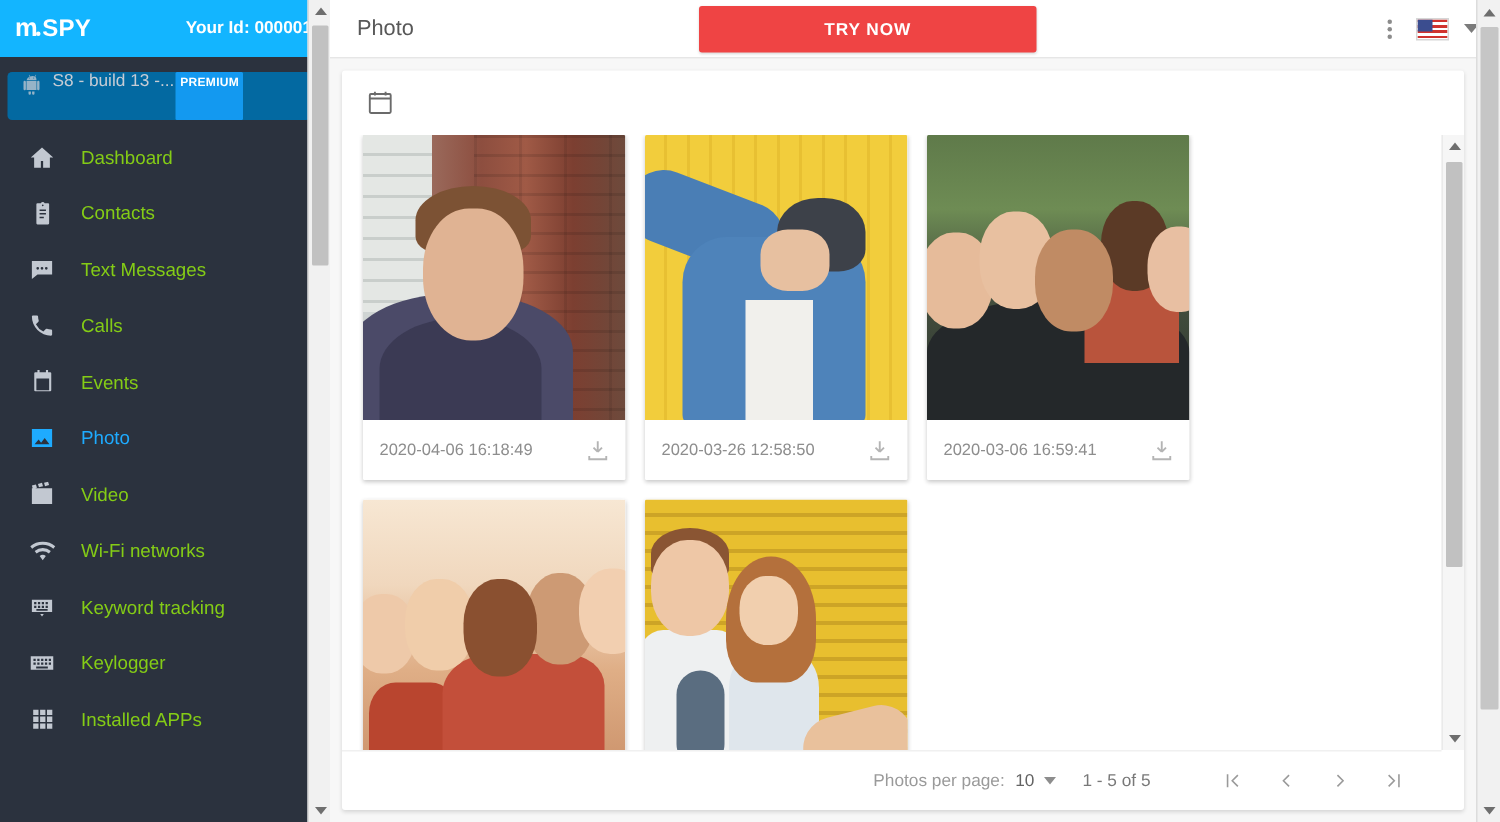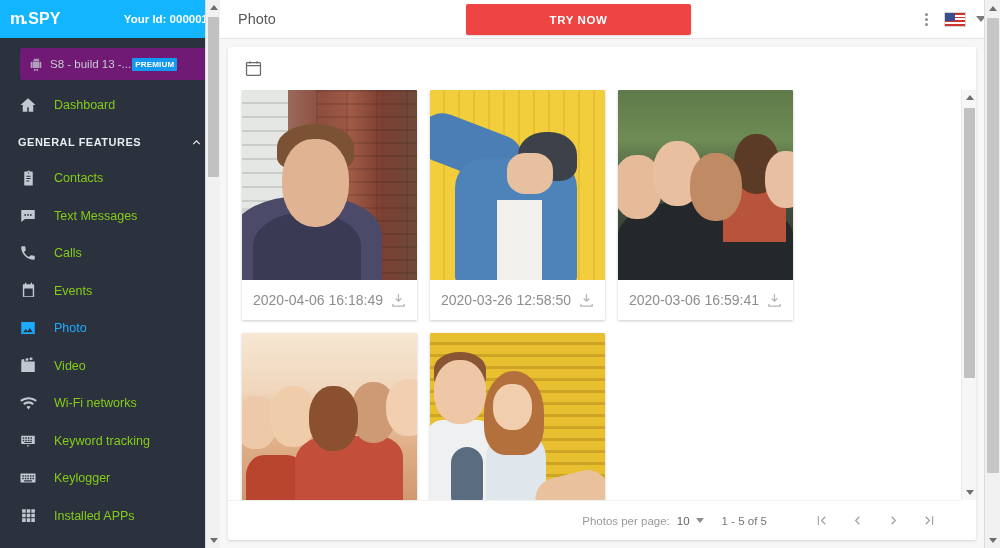--- a/index.html
+++ b/index.html
@@ -24,25 +24,25 @@
     display: flex; align-items: center; justify-content: space-between;
     padding: 0 12px 0 10px;
   }
   .logo { display: flex; align-items: baseline; color: #fff; font-weight: bold; font-size: 16px; letter-spacing: .2px; }
   .logo .m { font-size: 17px; font-weight: 900; letter-spacing: -1px; }
   .logo .dot { width: 3px; height: 3px; border-radius: 50%; background: #fff; display: inline-block; margin: 0 1px 1px 0; }
   .logo .spy { font-size: 16px; font-weight: bold; }
   .userid { color: #ffffff; font-size: 11.5px; font-weight: bold; }
 
   .device-chip {
-    margin: 10px 13px 0 20px;
+    margin: 10px 13px 0 5px;
     height: 32px;
-    background: #701a75;
+    background: #0369a1;
     border-radius: 3px;
-    display: flex; align-items: center;
+    display: flex; 
     padding: 0 8px;
     font-size: 11.5px;
     color: #c7ccd4;
     position: relative;
   }
   .device-chip .droid { width: 16px; height: 16px; margin-right: 6px; flex: 0 0 16px; opacity:.75 }
   .device-chip .dname { white-space: nowrap; overflow: hidden; }
   .badge-premium {
     background: #1399f0; color: #fff;
     font-size: 8px; font-weight: bold; letter-spacing: .2px;
@@ -128,21 +128,21 @@
   }
   .photo-card {
     width: 175px; background: #fff;
     box-shadow: 0 1px 3px rgba(0,0,0,.22);
     border-radius: 1px; overflow: hidden;
   }
   .photo-thumb { width: 175px; height: 190px; position: relative; overflow: hidden; }
   .photo-meta {
     height: 40px; display: flex; align-items: center; justify-content: space-between;
     padding: 0 10px 0 11px;
-    font-size: 14px; color: #8d8d8d;
+    font-size: 11px; color: #8d8d8d;
   }
   .dl-icon { width: 17px; height: 17px; cursor: pointer; opacity: .65; }
 
   
   .grid-scroll {
     position: absolute; right: 0; top: 43px; bottom: 40px; width: 15px;
     background: #f6f6f6; border-left: 1px solid #eaeaea;
   }
   .grid-scroll .arrow-up, .grid-scroll .arrow-dn { position:absolute; left:0; width:15px; height:15px; display:flex; align-items:center; justify-content:center; }
   .grid-scroll .arrow-up{top:0} .grid-scroll .arrow-dn{bottom:0}
@@ -254,28 +254,20 @@
 
       <div class="nav-item">
         <span class="ic">
           <svg viewBox="0 0 24 24" width="18" height="18" fill="#c2c8d1">
               <path d="M12 3 2 12h3v9h6v-6h2v6h6v-9h3z"></path>
             </svg>
         </span>
         <span>Dashboard</span>
       </div>
 
-      <div class="nav-group">
-        <span>GENERAL FEATURES</span>
-        <span class="chev">
-          <svg viewBox="0 0 24 24" width="13" height="13" fill="none" stroke="#e8ebef" stroke-width="2.2">
-              <path d="M6 15l6-6 6 6"></path>
-            </svg>
-        </span>
-      </div>
 
       <div class="nav-item">
         <span class="ic">
           <svg viewBox="0 0 24 24" width="17" height="17" fill="#c2c8d1">
               <path d="M17 2h-3.2a2 2 0 0 0-3.6 0H7a1 1 0 0 0-1 1v18a1 1 0 0 0 1 1h10a1 1 0 0 0 1-1V3a1 1 0 0 0-1-1zm-5 1.3a.8.8 0 1 1 0 1.6.8.8 0 0 1 0-1.6zM9 8h6v1.4H9V8zm0 3.4h6v1.4H9v-1.4zm0 3.4h4v1.4H9v-1.4z"></path>
             </svg>
         </span>
         <span>Contacts</span>
       </div>
 

